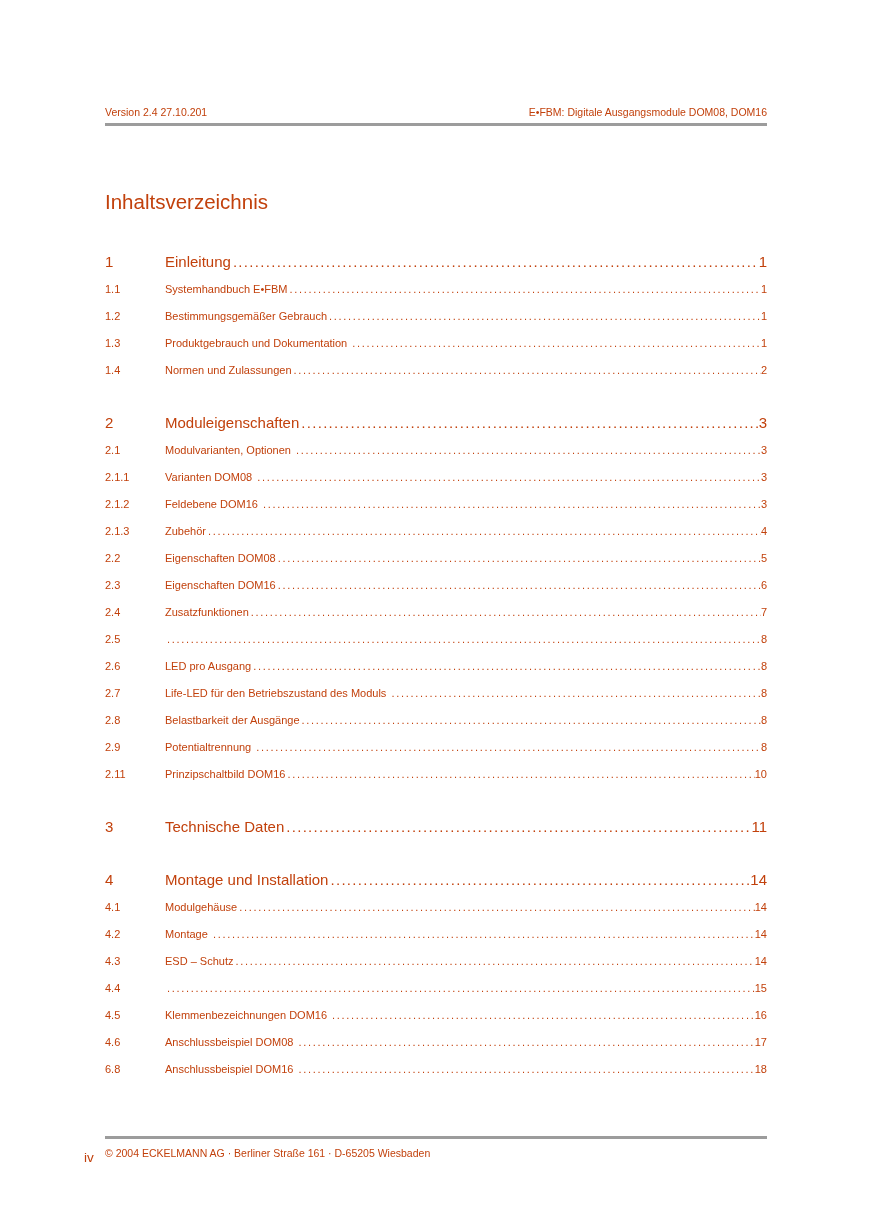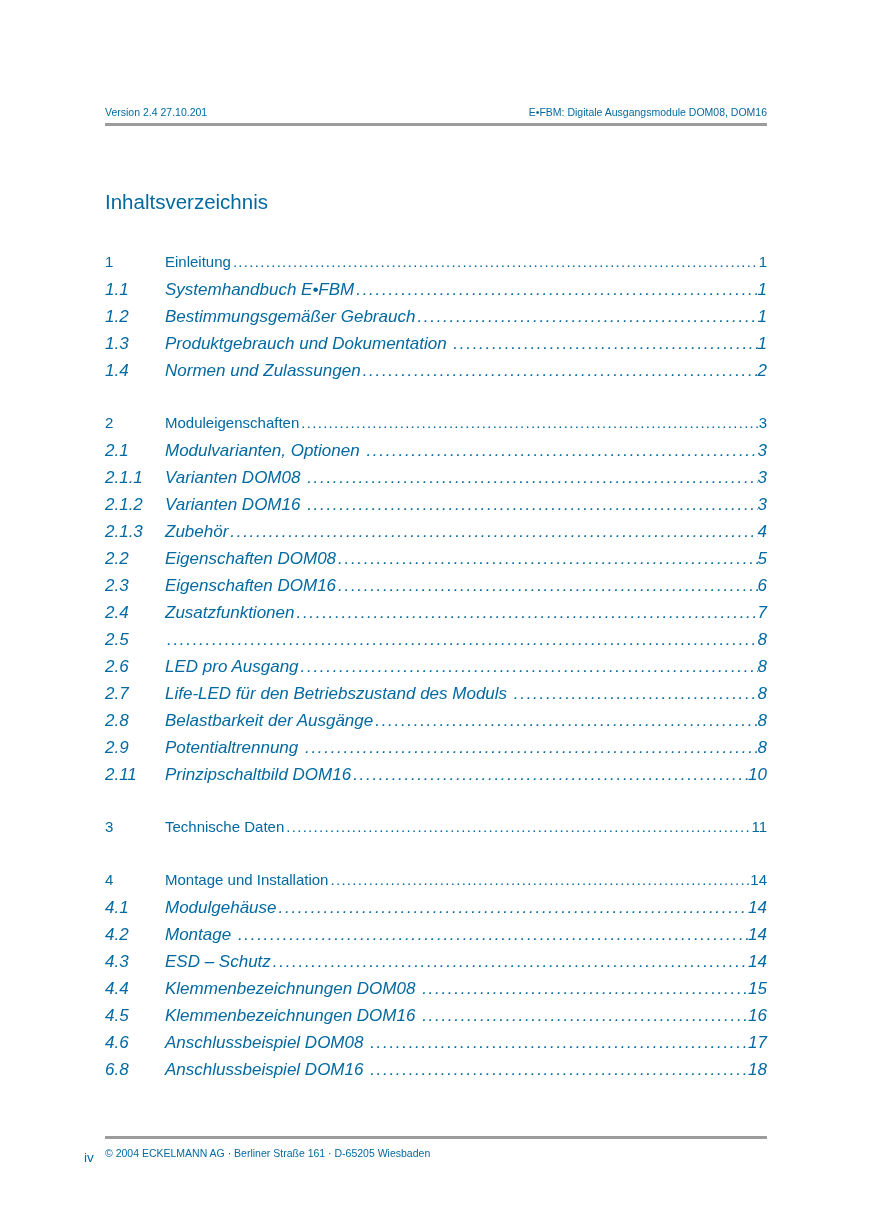--- a/index.html
+++ b/index.html
@@ -3,40 +3,40 @@
 <meta charset="utf-8">
 <style>
   html, body { margin: 0; padding: 0; background: #e8e8e8; }
   .page {
     position: relative;
     width: 870px;
     height: 1230px;
     margin: 0 auto;
     background: #ffffff;
     font-family: "Liberation Sans", sans-serif;
-    color: #0369a1;
+    color: #c2410c;
     overflow: hidden;
   }
 
   
   .header { position: absolute; left: 105px; right: 103px; top: 106px; }
   .header-row { display: flex; justify-content: space-between; font-size: 10.5px; line-height: 13px; }
   .header-rule { height: 3px; background: #9c9c9c; margin-top: 4px; }
 
   
   .doc-title {
     position: absolute; left: 105px; top: 189px;
     font-size: 20.5px; line-height: 26px;
     text-underline-offset: 3px;
   }
 
   
   .toc { position: absolute; left: 105px; right: 103px; top: 248px; }
   .toc-row { display: flex; align-items: baseline; }
-  .toc-row.l2 { font-size: 17px; height: 27px; line-height: 27px; font-style: italic; }
+  .toc-row.l2 { font-size: 11px; height: 27px; line-height: 27px; }
   .toc-row.l1 { font-size: 15px; height: 28px; line-height: 28px; }
   .toc-row.l1:not(:first-child) { margin-top: 25px; }
   .toc-num { flex: 0 0 60px; }
   .toc-label { flex: 0 0 auto; white-space: pre; }
   .toc-dots { flex: 1 1 0; overflow: hidden; white-space: nowrap; }
   .toc-dots::after {
     content: "................................................................................................................................................................................................................................................................";
     letter-spacing: 1.7px;
     padding-left: 2px;
   }
@@ -107,21 +107,21 @@
         <span class="toc-page">3</span>
       </div>
       <div class="toc-row l2">
         <span class="toc-num">2.1.1</span>
         <span class="toc-label">Varianten DOM08 </span>
         <span class="toc-dots"></span>
         <span class="toc-page">3</span>
       </div>
       <div class="toc-row l2">
         <span class="toc-num">2.1.2</span>
-        <span class="toc-label">Varianten DOM16 </span>
+        <span class="toc-label">Feldebene DOM16 </span>
         <span class="toc-dots"></span>
         <span class="toc-page">3</span>
       </div>
       <div class="toc-row l2">
         <span class="toc-num">2.1.3</span>
         <span class="toc-label">Zubehör</span>
         <span class="toc-dots"></span>
         <span class="toc-page">4</span>
       </div>
       <div class="toc-row l2">
@@ -202,21 +202,20 @@
         <span class="toc-page">14</span>
       </div>
       <div class="toc-row l2">
         <span class="toc-num">4.3</span>
         <span class="toc-label">ESD – Schutz</span>
         <span class="toc-dots"></span>
         <span class="toc-page">14</span>
       </div>
       <div class="toc-row l2">
         <span class="toc-num">4.4</span>
-        <span class="toc-label">Klemmenbezeichnungen DOM08 </span>
         <span class="toc-dots"></span>
         <span class="toc-page">15</span>
       </div>
       <div class="toc-row l2">
         <span class="toc-num">4.5</span>
         <span class="toc-label">Klemmenbezeichnungen DOM16 </span>
         <span class="toc-dots"></span>
         <span class="toc-page">16</span>
       </div>
       <div class="toc-row l2">

